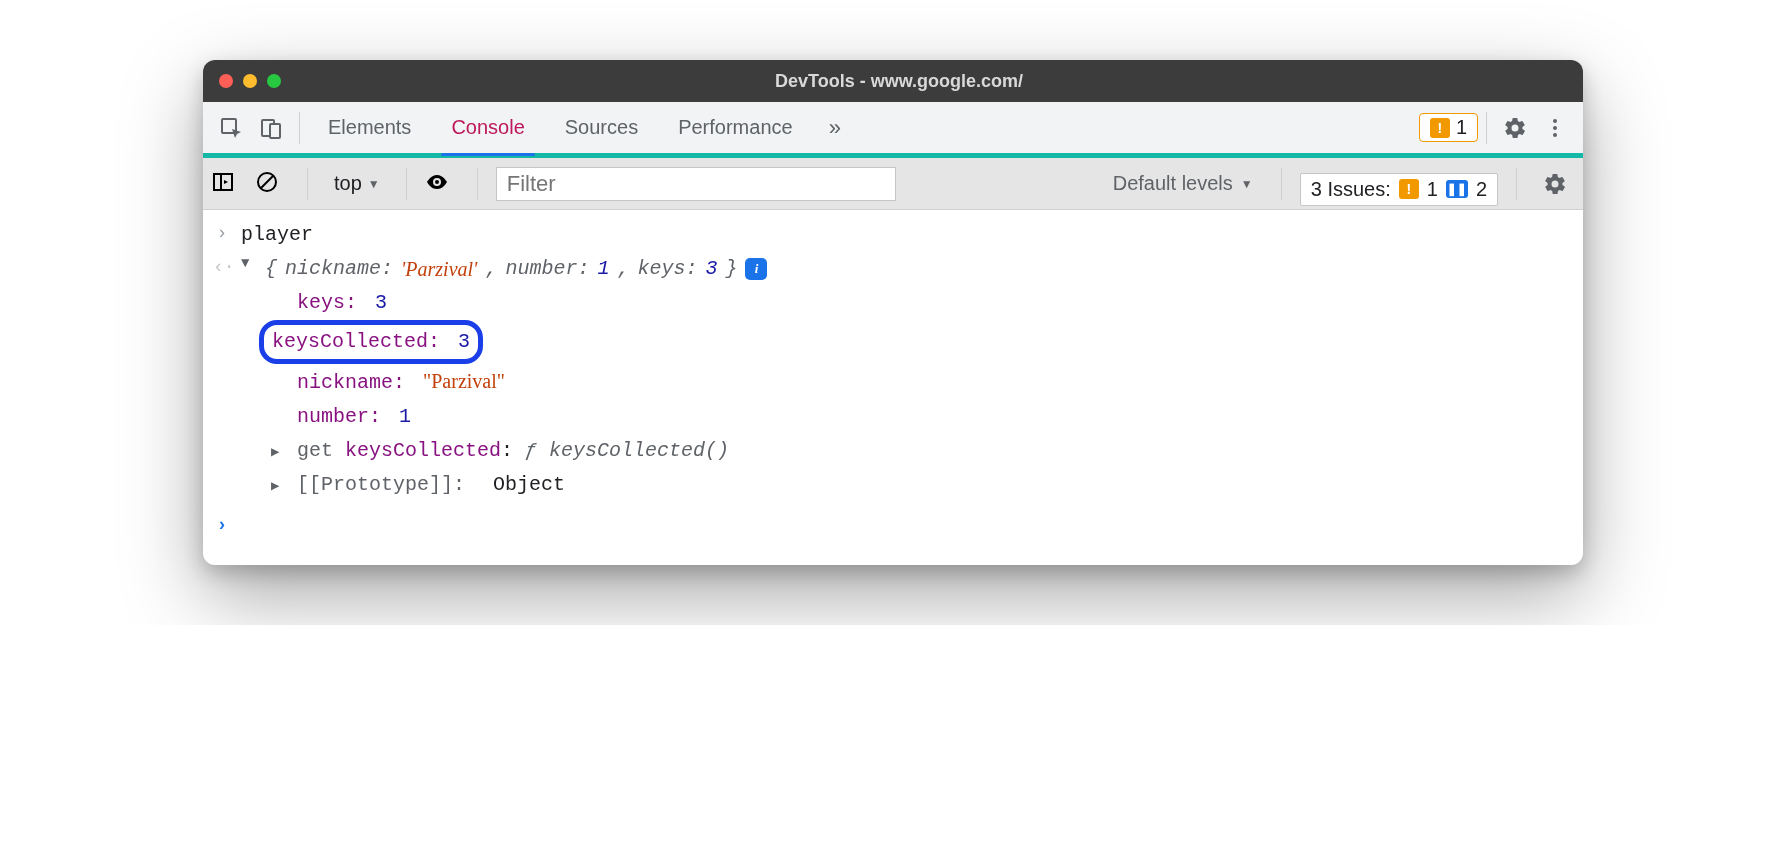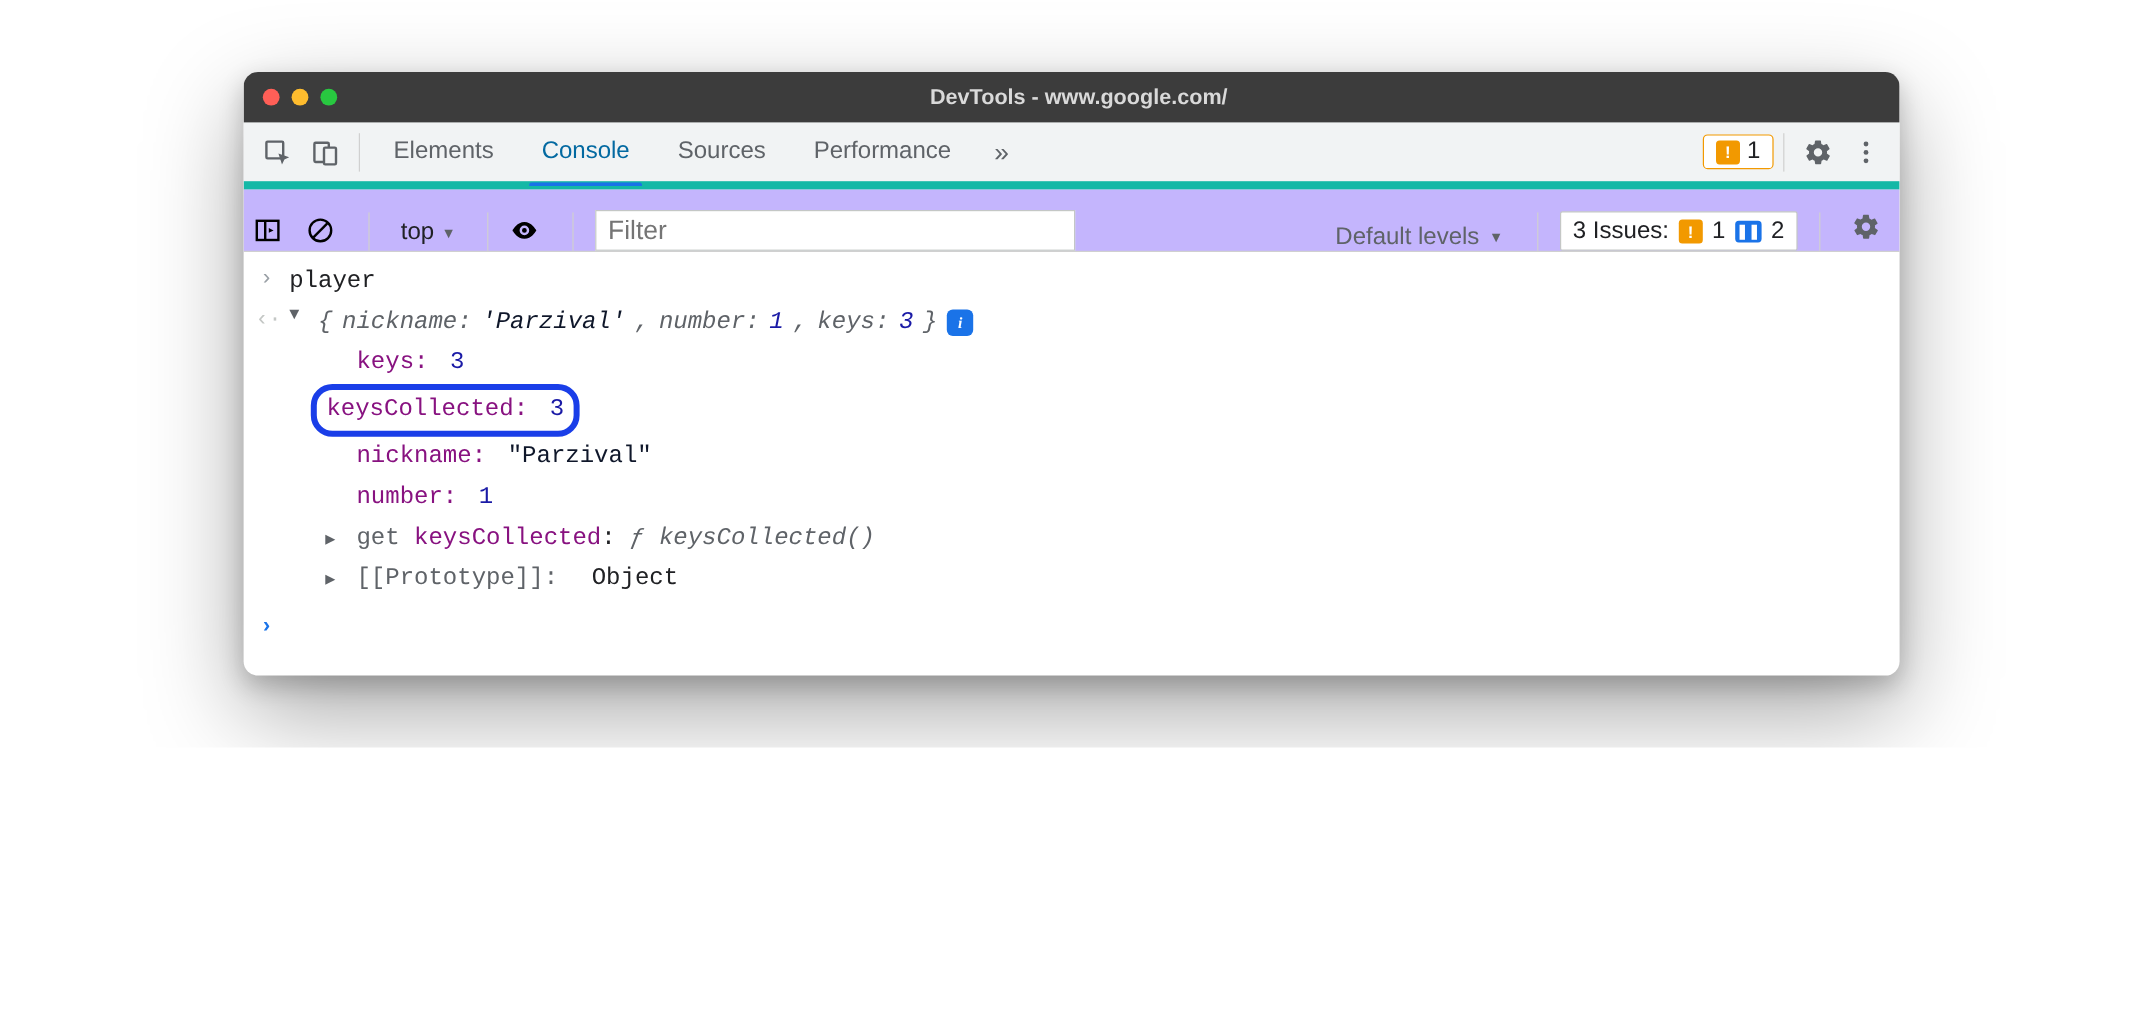--- a/index.html
+++ b/index.html
@@ -41,21 +41,21 @@
     text-align: center;
     color: #d9d9d9;
     font-size: 18px;
     font-weight: 600;
     pointer-events: none;
   }
   
   .tabbar {
     height: 56px;
     background: #f1f3f4;
-    border-bottom: 7px solid #14b8a6;
+    border-bottom: 5px solid #14b8a6;
     display: flex;
     align-items: center;
     padding: 0 8px;
     gap: 0;
   }
   .tabbar .icon-btn {
     width: 40px; height: 40px;
     display: flex; align-items: center; justify-content: center;
     color: #5f6368;
     cursor: pointer;
@@ -69,21 +69,21 @@
     padding: 0 20px;
     height: 56px;
     display: flex;
     align-items: center;
     font-size: 20px;
     color: #5f6368;
     cursor: pointer;
     position: relative;
   }
   .tab.active {
-    color: #0369a1;
+    color: #be185d;
     font-weight: 500;
   }
   .tab.active::after {
     content: "";
     position: absolute;
     left: 10px; right: 10px; bottom: 0;
     height: 3px;
     background: #1a73e8;
     border-radius: 2px 2px 0 0;
   }
@@ -116,24 +116,24 @@
   }
   .gear, .kebab {
     width: 40px; height: 40px;
     display: flex; align-items: center; justify-content: center;
     color: #5f6368;
     cursor: pointer;
   }
   
   .contoolbar {
     height: 52px;
-    background: #c4b5fd;
+    background: #e5e5e5;
     border-bottom: 1px solid #d0d0d0;
     display: flex;
-    align-items: flex-end;
+    align-items: center;
     padding: 0 8px;
     gap: 10px;
   }
   .ctx-sel {
     font-size: 20px;
     color: #202124;
     padding: 4px 8px;
     cursor: pointer;
     display: flex; align-items: center; gap: 6px;
   }
@@ -194,21 +194,21 @@
   .disclosure {
     font-size: 14px;
     color: #5f6368;
     cursor: pointer;
     width: 14px;
     display: inline-block;
   }
   .dim { color: #5f6368; }
   .ital { font-style: italic; }
   .key { color: #881280; }
-  .str { color: #0f172a; }
+  .str { color: #c2410c; font-family: Liberation Serif, serif; }
   .num { color: #1a1aa6; }
   .infobadge {
     width: 22px; height: 22px;
     background: #1a73e8;
     color: #fff;
     border-radius: 5px;
     font-size: 13px;
     font-style: italic;
     font-weight: bold;
     display: inline-flex; align-items: center; justify-content: center;

